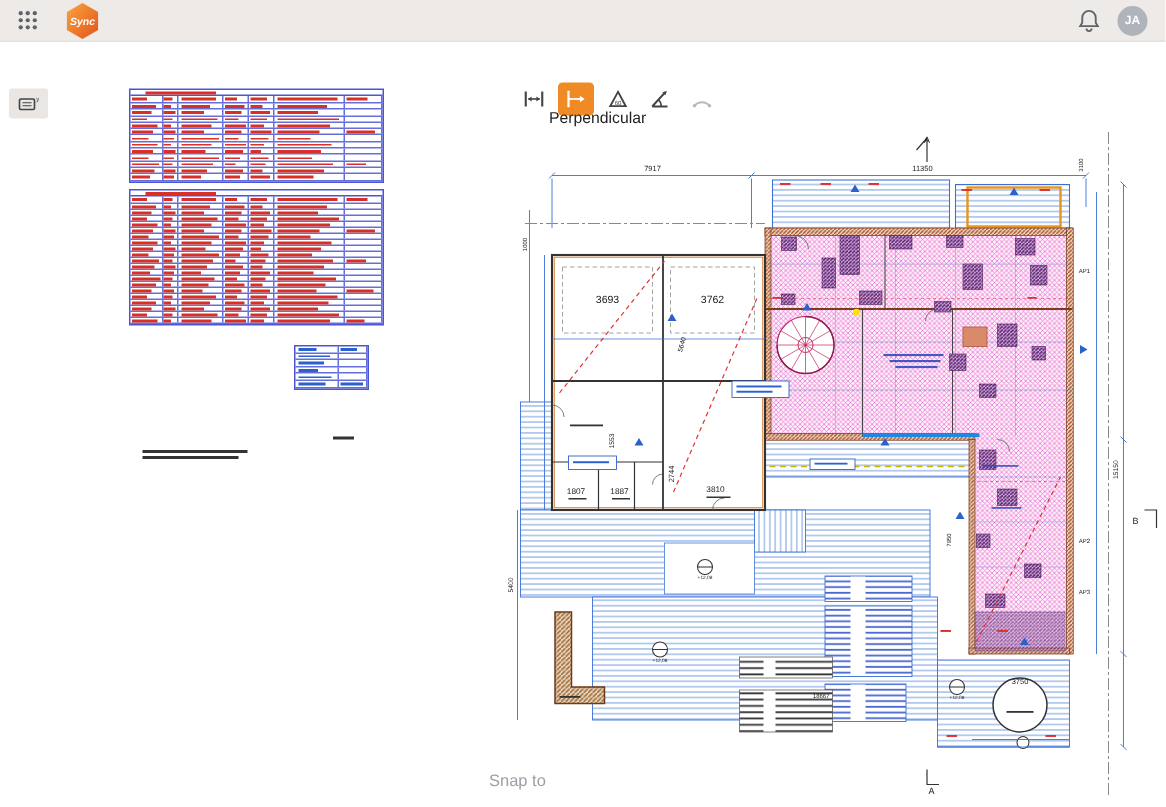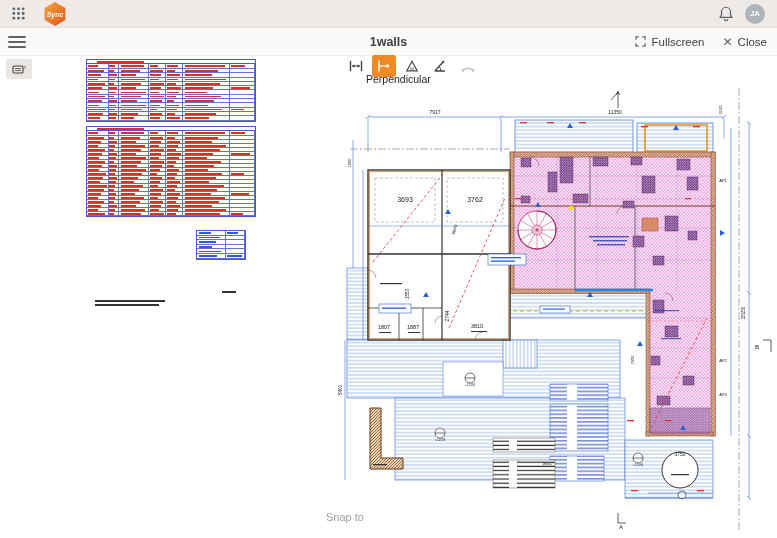--- a/index.html
+++ b/index.html
@@ -46,21 +46,21 @@
   #tool-row { position:absolute; left:344px; top:55px; display:flex; gap:4px; }
   .tool-btn { width:24px; height:22px; border-radius:3px; display:flex;
     align-items:center; justify-content:center; color:#444; cursor:pointer; }
   .tool-btn.selected { background:#f08a24; color:#fff; }
   .tool-btn.disabled { color:#b9b9b9; }
   #tool-label { position:absolute; left:366px; top:73px; font-size:10.5px;
     color:#1f1f1f; }
 
   
   #snap-row { position:absolute; left:326px; top:511px; display:flex;
-    align-items:center; height:20px;flex-direction:column; }
+    align-items:center; height:20px; }
   #snap-label { font-size:11px; color:#9aa0a6; margin-right:12px; }
   .snap-opt { font-size:11px; color:#3c4043; padding:3px 9px; border-radius:3px;
     cursor:pointer; }
   .snap-opt.selected { background:#f08a24; color:#fff; }
   .snap-div { width:1px; height:14px; background:#dadce0; margin:0 6px; }
 
   
   .sched { position:absolute; border:1px solid #4a55d5; background:#fff; }
   .sched .t-title { border-bottom:1px solid #4a55d5; position:relative; }
   .sched .row { display:flex; border-bottom:0.5px solid rgba(74,85,213,.85); }
@@ -103,40 +103,20 @@
     </svg>
     <div id="appbar-right">
       <svg class="bell-btn" viewBox="0 0 16 16">
         <path d="M8 2a4 4 0 0 0-4 4v3L2.8 11h10.4L12 9V6a4 4 0 0 0-4-4z" fill="none" stroke="#5f6368" stroke-width="1.1"></path>
         <path d="M6.5 12.5a1.5 1.5 0 0 0 3 0" fill="none" stroke="#5f6368" stroke-width="1.1"></path>
       </svg>
       <div class="avatar">JA</div>
     </div>
   </div>
 
-  <div id="viewbar">
-    <div class="burger">
-      <span></span>
-        <span></span>
-        <span></span>
-    </div>
-    <div id="view-title">1walls</div>
-    <div id="viewbar-right">
-      <div class="hdr-btn">
-        <svg width="11" height="11" viewBox="0 0 12 12">
-          <path d="M1 4V1h3M8 1h3v3M11 8v3H8M4 11H1V8" fill="none" stroke="#5f6368" stroke-width="1.3"></path>
-        </svg>
-        <span>Fullscreen</span>
-      </div>
-      <div class="hdr-btn">
-        <span class="x-glyph">✕</span>
-        <span>Close</span>
-      </div>
-    </div>
-  </div>
 
   <div id="canvas">
     <div class="mini-btn">
       <svg width="14" height="11" viewBox="0 0 14 11">
         <rect x="1" y="2" width="10" height="7" rx="1" fill="none" stroke="#444" stroke-width="1.1"></rect>
         <path d="M3 4.5h6M3 6.5h6" stroke="#444" stroke-width="0.8"></path>
         <text x="12.2" y="3.5" font-size="4" fill="#444">y</text>
       </svg>
     </div>
   </div>

